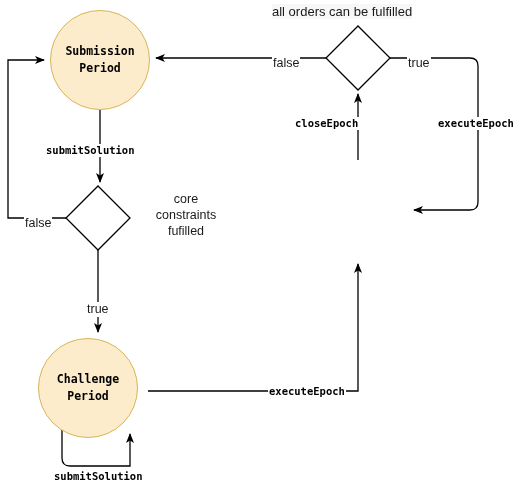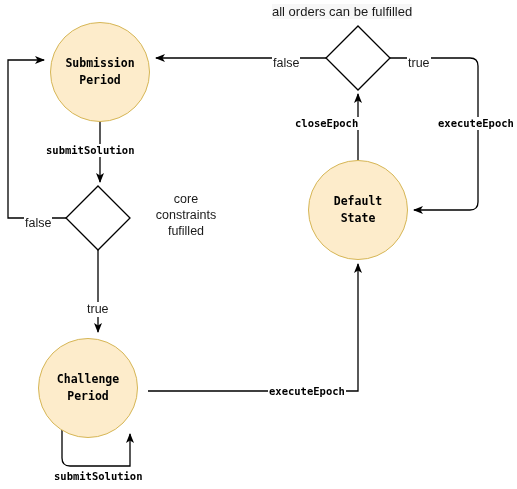--- a/index.html
+++ b/index.html
@@ -113,29 +113,25 @@
       <path d="M326,58 L156,58" marker-end="url(#arrowhead)"></path>
 
       <path d="M390,58 L470,58 Q478,58 478,66 L478,202 Q478,210 470,210 L414,210" marker-end="url(#arrowhead)"></path>
 
       <path d="M98,186 L130,218 L98,250 L66,218 Z"></path>
 
       <path d="M358,26 L390,58 L358,90 L326,58 Z"></path>
     </g>
   </svg>
 
-  <div class="node-circle" style="left:50px; top:22px; width:100px; height:100px;">
+  <div class="node-circle" style="left:50px; top:10px; width:100px; height:100px;">
     <span class="node-label">Submission
 Period</span>
   </div>
 
-  <div class="node-circle" style="left:308px; top:160px; width:100px; height:100px;">
-    <span class="node-label">Default
-State</span>
-  </div>
 
   <div class="node-circle" style="left:38px; top:338px; width:100px; height:100px;">
     <span class="node-label">Challenge
 Period</span>
   </div>
 
   <div class="title-label" style="left:272px; top:4px;">all orders can be fulfilled</div>
 
   <div class="cond-label-block" style="left:145px; top:191px; width:82px;">core
 constraints

